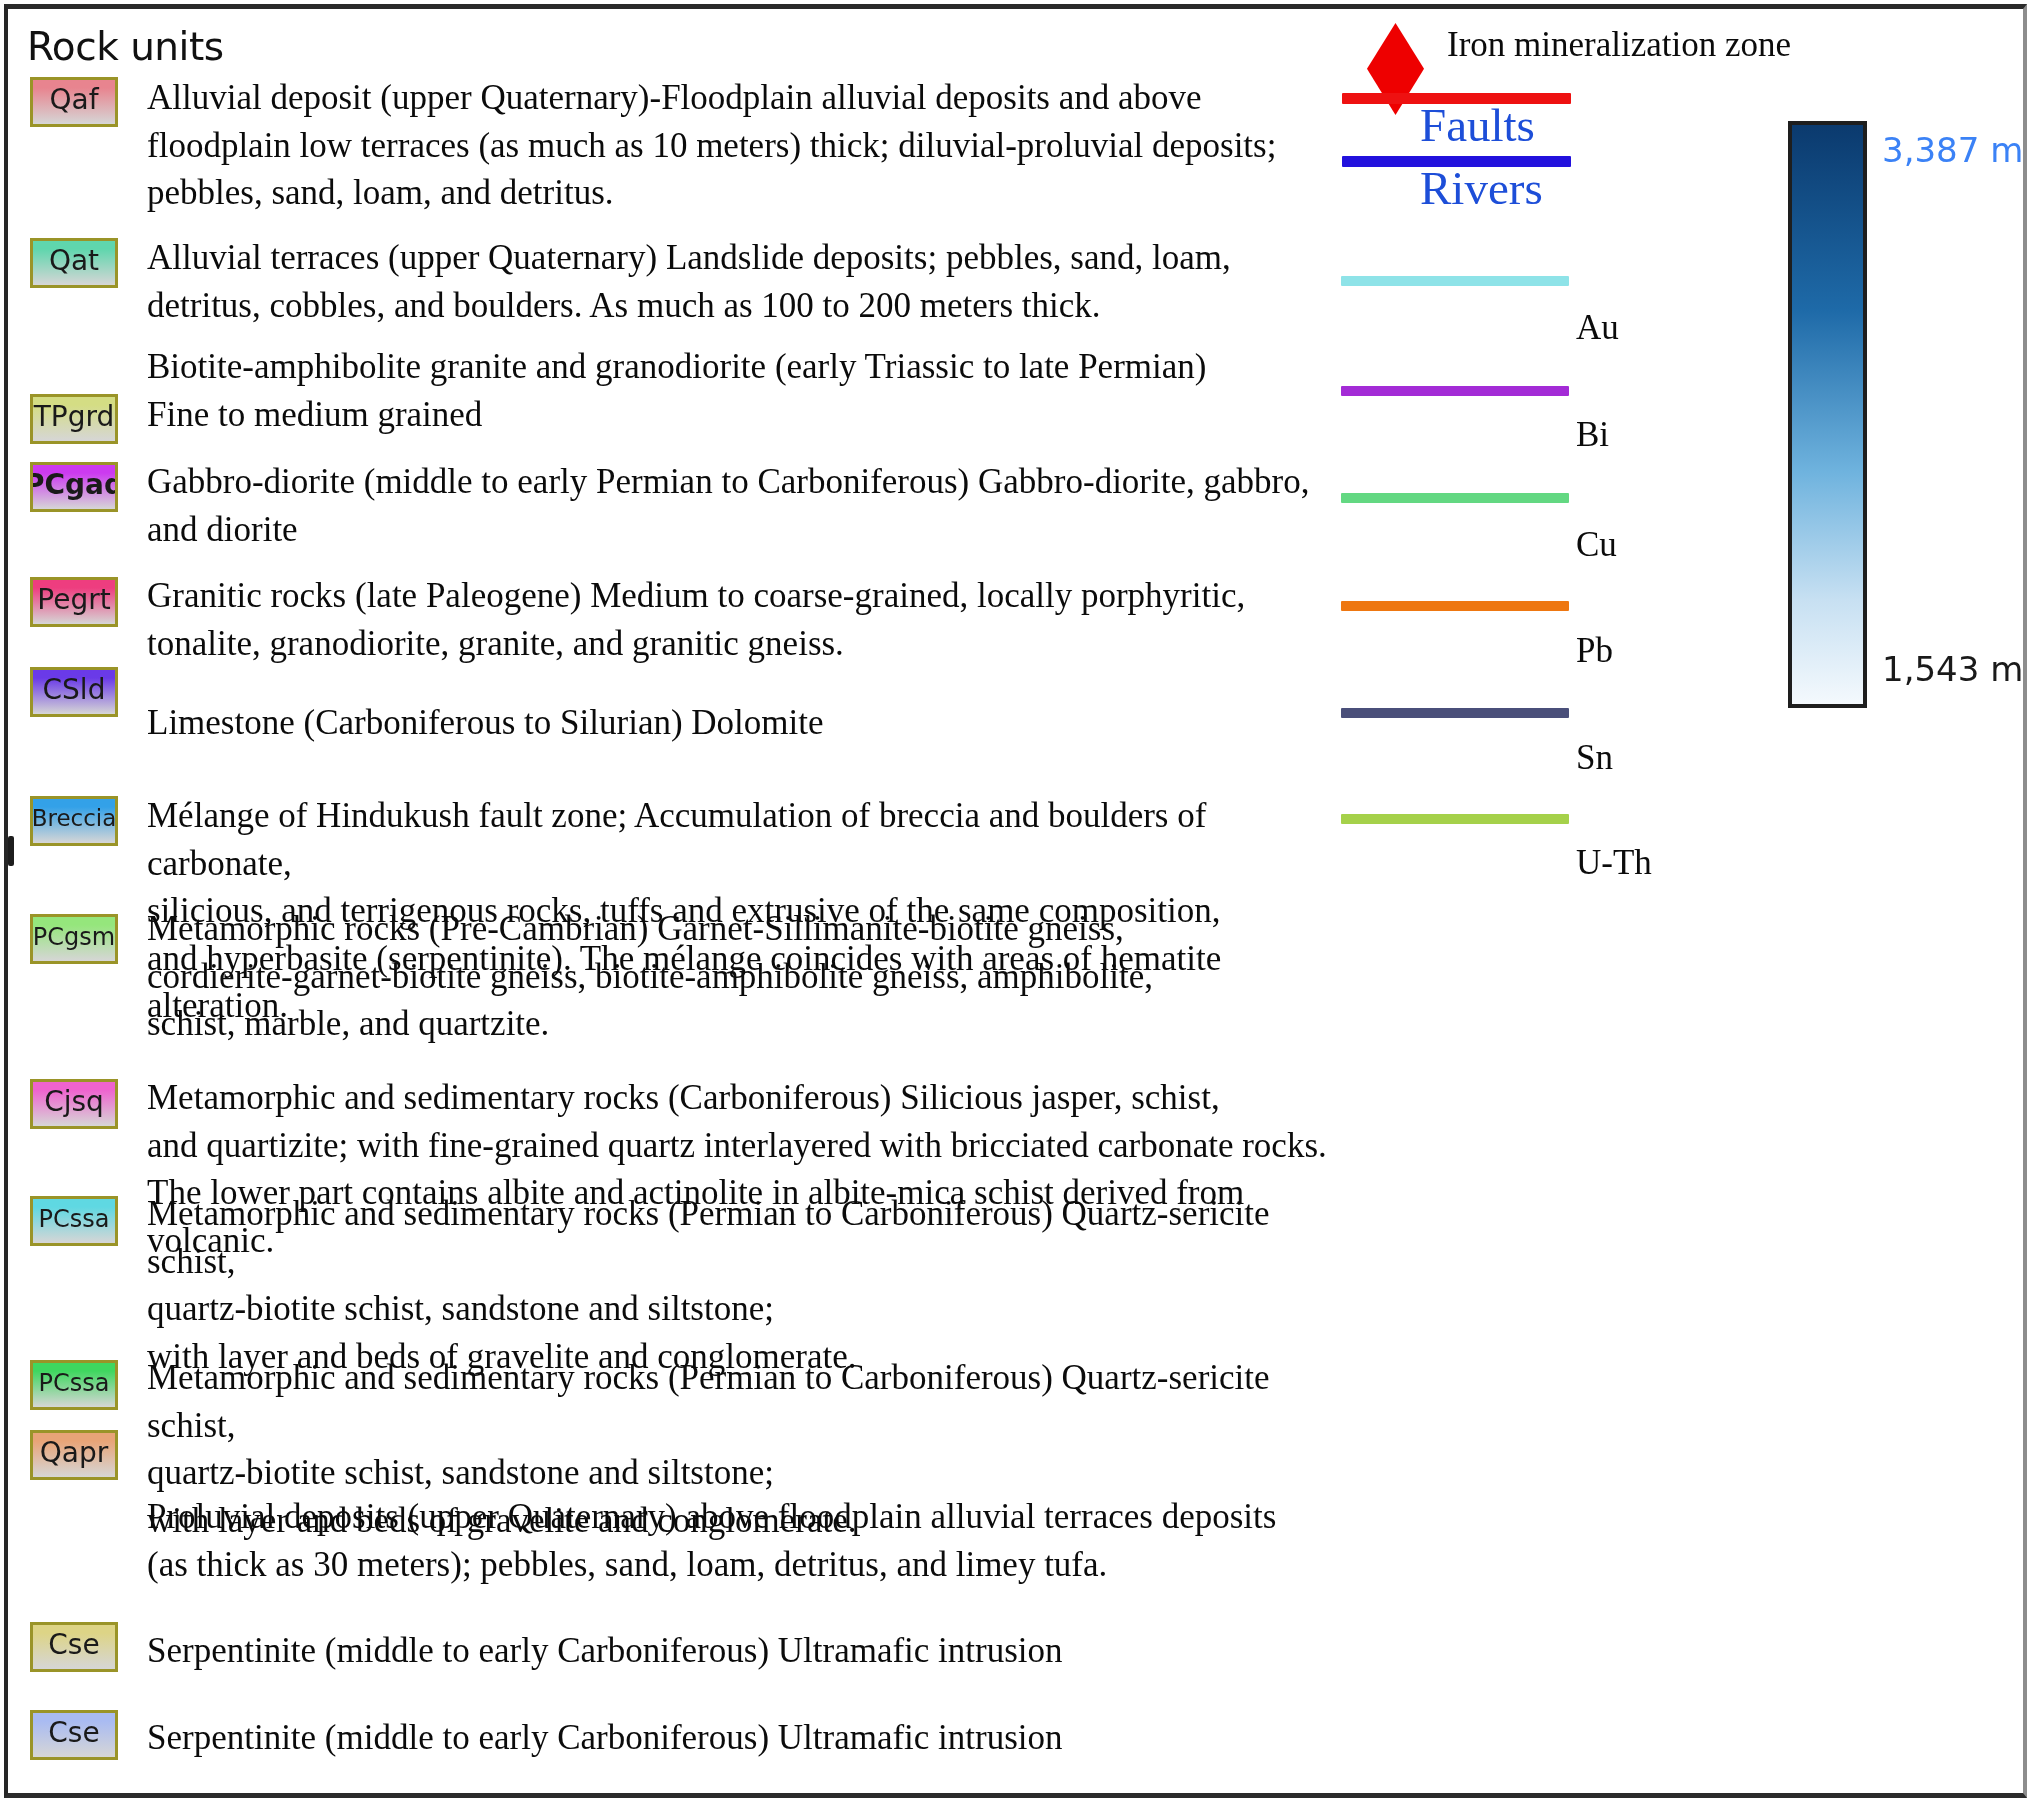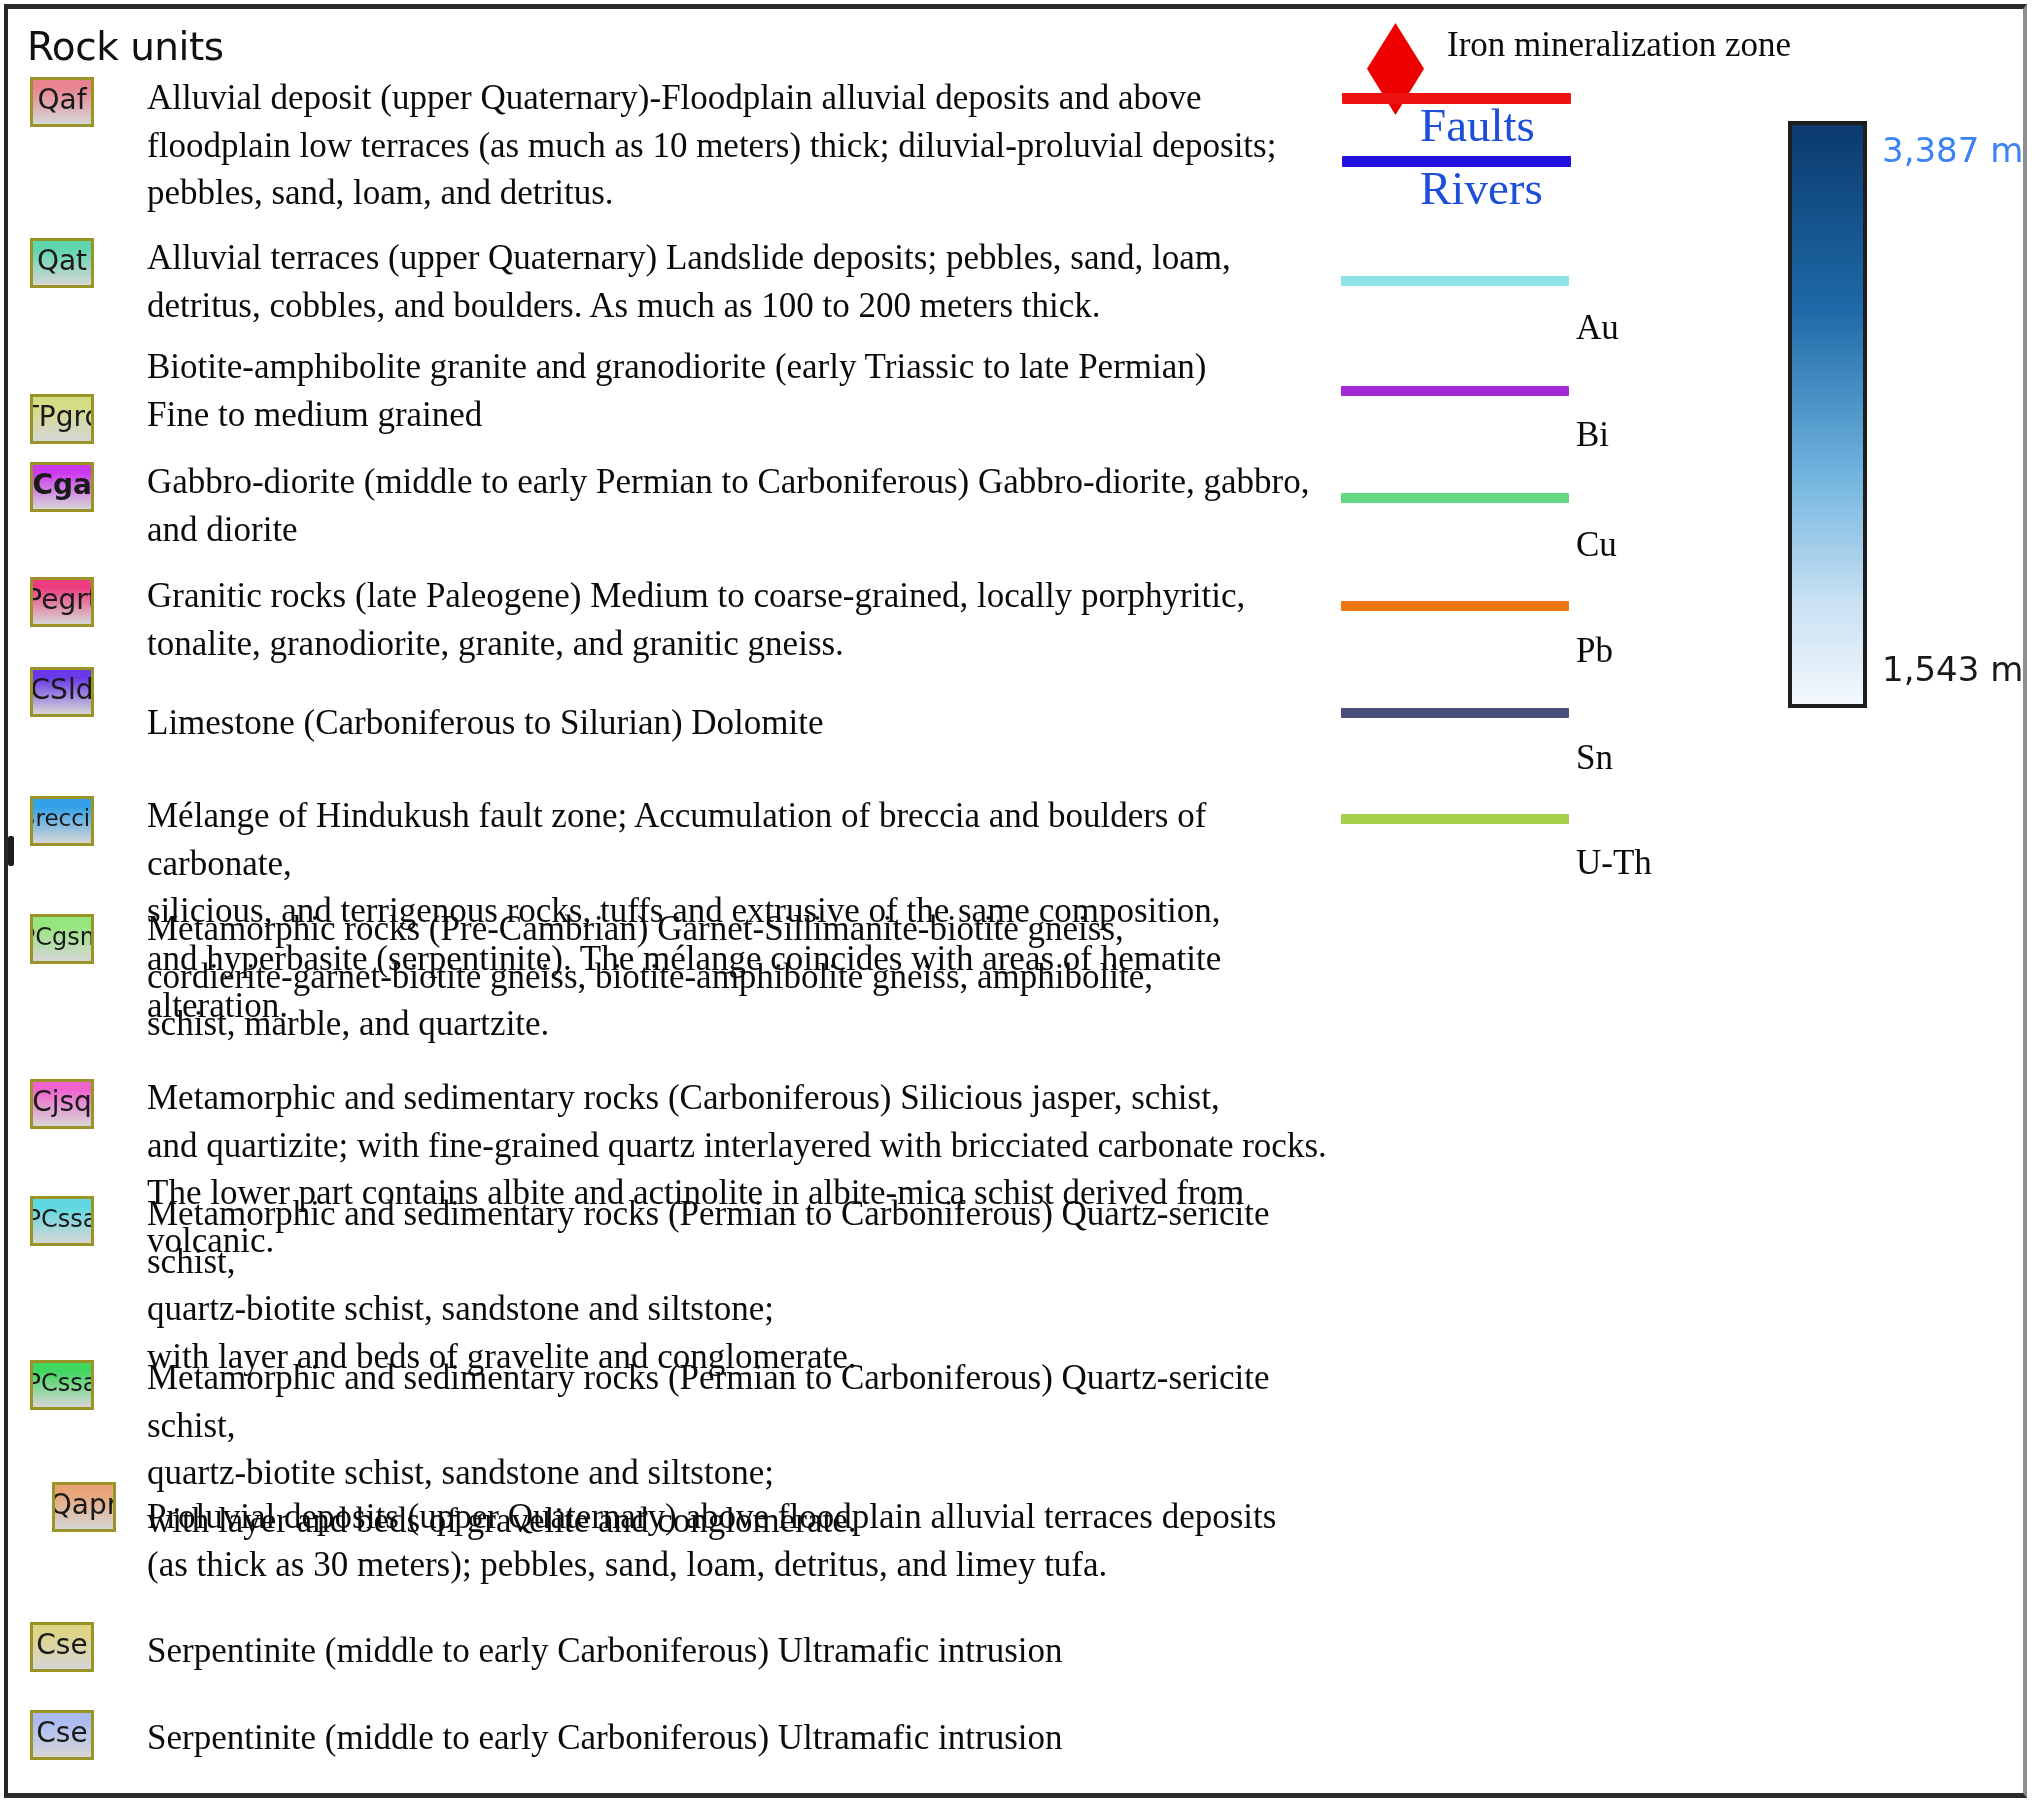--- a/index.html
+++ b/index.html
@@ -53,21 +53,21 @@
 
   .rock-row {
     position: absolute;
     left: 0;
     width: 1352px;
   }
 
   .swatch {
     position: absolute;
     left: 30px;
-    width: 64px;
+    width: 88px;
     height: 50px;
     border: 3.6px solid #9a9428;
     box-sizing: border-box;
     font-family: "DejaVu Sans", sans-serif;
     font-size: 28px;
     color: #1a1a1a;
     display: flex;
     align-items: center;
     justify-content: center;
     line-height: 1;
@@ -262,21 +262,21 @@
 <div class="rock-row">
   <div class="swatch" style="top: 1360px; font-size: 24px; background: linear-gradient(rgb(63, 215, 95) 0%, rgb(63, 215, 95) 18%, rgb(214, 214, 214) 100%);">
       <span>PCssa</span>
     </div>
   <div class="rock-desc" style="top:1354px">Metamorphic and sedimentary rocks (Permian to Carboniferous) Quartz-sericite schist,
   quartz-biotite schist, sandstone and siltstone;
  with layer and beds of gravelite and conglomerate.</div>
 </div>
 
 <div class="rock-row">
-  <div class="swatch" style="top: 1482px; background: linear-gradient(rgb(232, 164, 119) 0%, rgb(232, 164, 119) 18%, rgb(214, 214, 214) 100%); margin-left: 22px;">
+  <div class="swatch" style="top: 1430px; background: linear-gradient(rgb(232, 164, 119) 0%, rgb(232, 164, 119) 18%, rgb(214, 214, 214) 100%);">
       <span>Qapr</span>
     </div>
   <div class="rock-desc" style="top:1493px">Proluvial deposits (upper Quaternary) above floodplain alluvial terraces deposits
  (as thick as 30 meters); pebbles, sand, loam, detritus, and limey tufa.</div>
 </div>
 
 <div class="rock-row">
   <div class="swatch" style="top: 1622px; background: linear-gradient(rgb(221, 212, 134) 0%, rgb(221, 212, 134) 18%, rgb(214, 214, 214) 100%);">
       <span>Cse</span>
     </div>

